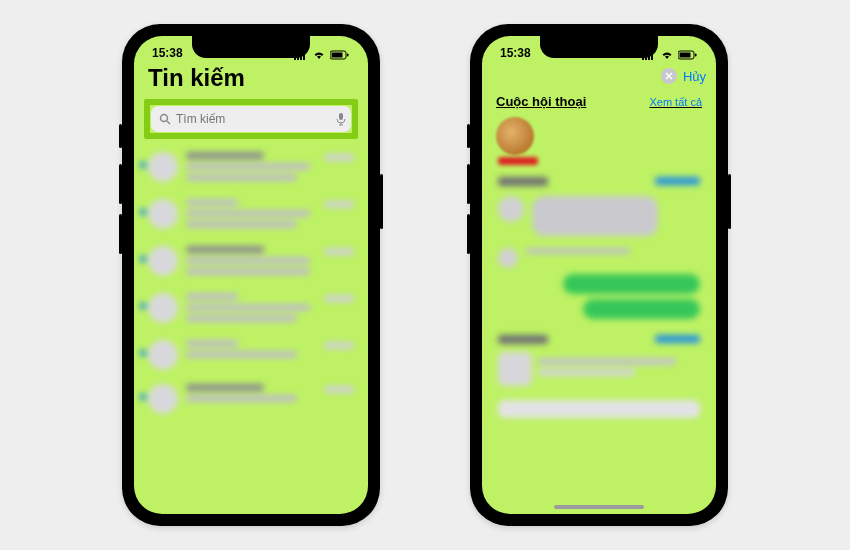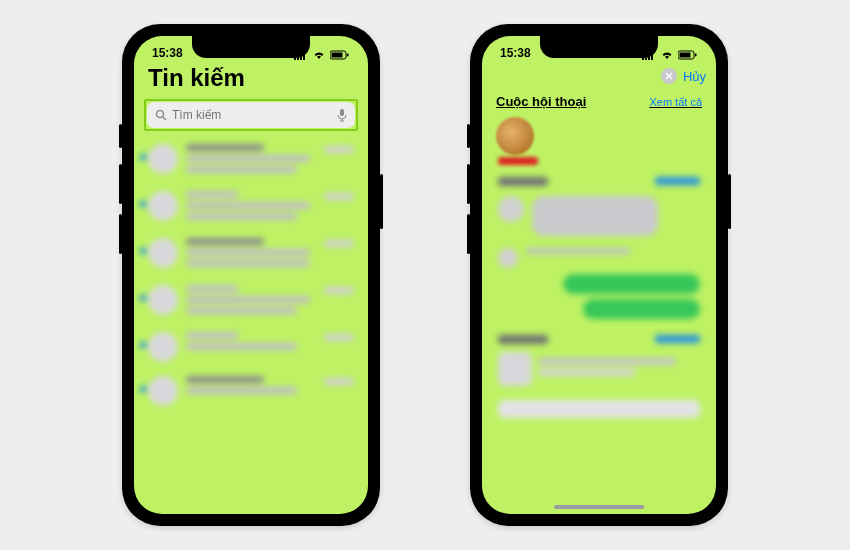--- a/index.html
+++ b/index.html
@@ -75,21 +75,21 @@
   .nav-link { color: #007aff; font-size: 13px; }
   .compose-icon { color: #007aff; }
   .title {
     font-size: 24px;
     font-weight: 700;
     padding: 2px 14px 4px 14px;
     color: #000;
   }
   .search-bar-wrap {
     margin: 3px 10px 6px 10px;
-    border: 2px solid #84cc16;
+    border: 6px solid #84cc16;
     border-radius: 2px;
     padding: 1px;
   }
   .search-bar {
     background: #eeeeef;
     border-radius: 7px;
     height: 26px;
     display: flex;
     align-items: center;
     padding: 0 8px;

